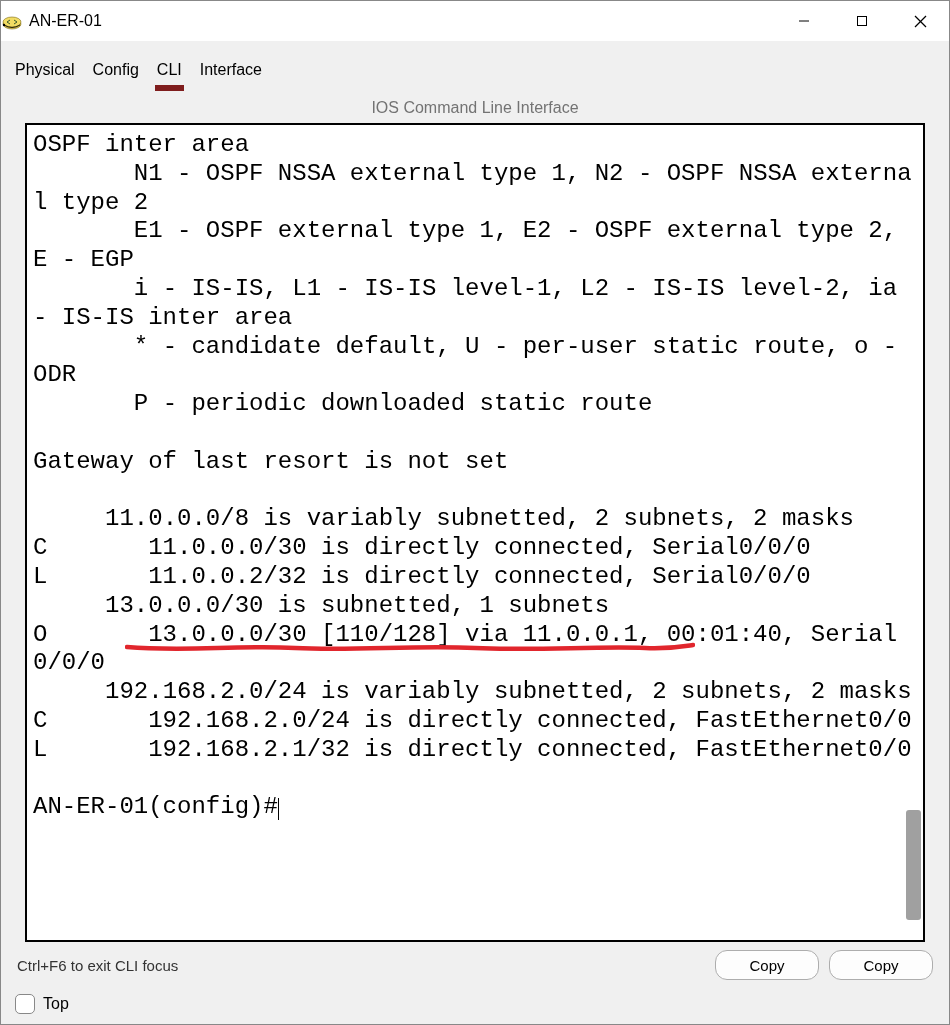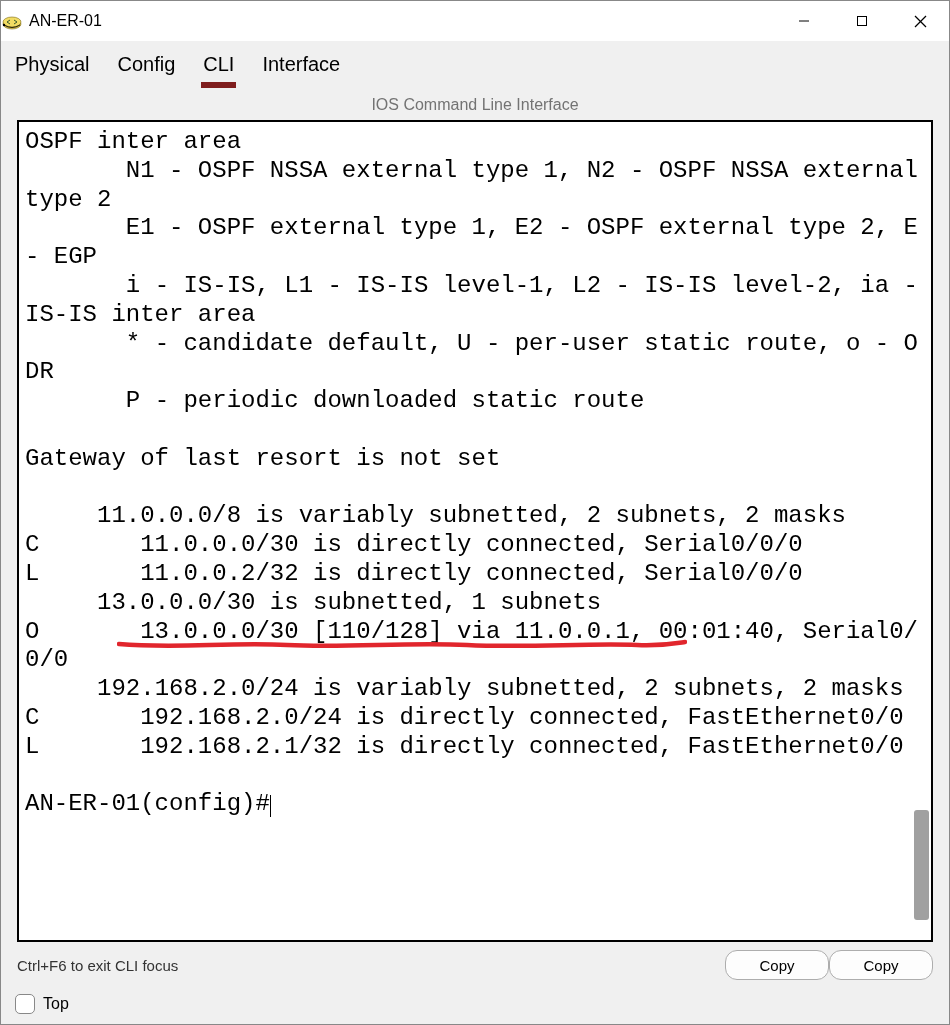--- a/index.html
+++ b/index.html
@@ -45,41 +45,42 @@
   .content {
     flex: 1;
     background: #f0f0f0;
     display: flex; flex-direction: column;
     padding: 0;
   }
   
   .tabstrip {
     display: flex;
     padding: 8px 12px 0 12px;
-    gap: 24px;
-    font-size: 20px;
-    color: #000;
+    gap: 14px;
+    font-size: 16px;
+    color: #000;
+    margin-top: 8px;
   }
   .tab {
     padding: 4px 2px 6px 2px;
     cursor: default;
   }
   .tab.active {
     border-bottom: 6px solid #7f1d1d;
     text-align: center;
   }
   .subtitle {
     text-align: center;
     font-size: 16px;
     padding: 8px 0 6px 0;
     color: #737373;
   }
   .cli-wrap {
     position: relative;
-    margin: 0 16px;
+    margin: 0 24px;
     border: 2px solid #000;
     background: #fff;
     flex: 1;
     overflow: hidden;
   }
   .cli {
     padding: 6px 10px 6px 6px;
     font-family: "Courier New", monospace;
     font-size: 24px;
     line-height: 1.2;
@@ -106,20 +107,21 @@
     border-radius: 3px;
   }
   .underline-annotation {
     position: absolute;
     pointer-events: none;
   }
   .helprow {
     display: flex;
     align-items: center;
     padding: 8px 16px;
+    gap: 10px;
     font-size: 15px;
   }
   .helprow .hint { color: #333; }
   .helprow .spacer { flex: 1; }
   .btn {
     min-width: 104px;
     height: 30px;
     border: 1px solid #adadad;
     border-radius: 12px;
     background: #fdfdfd;

